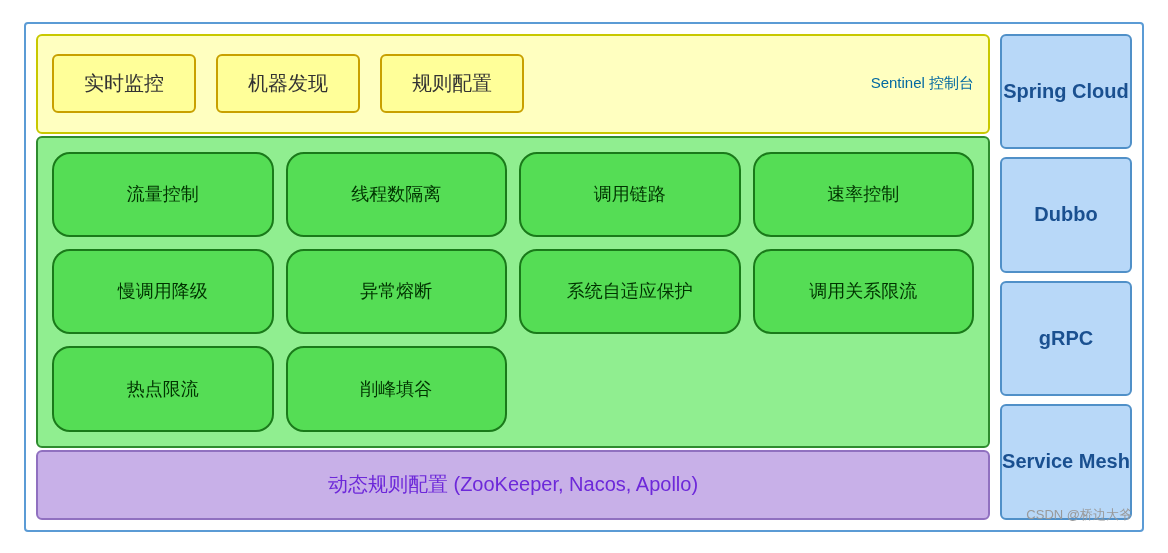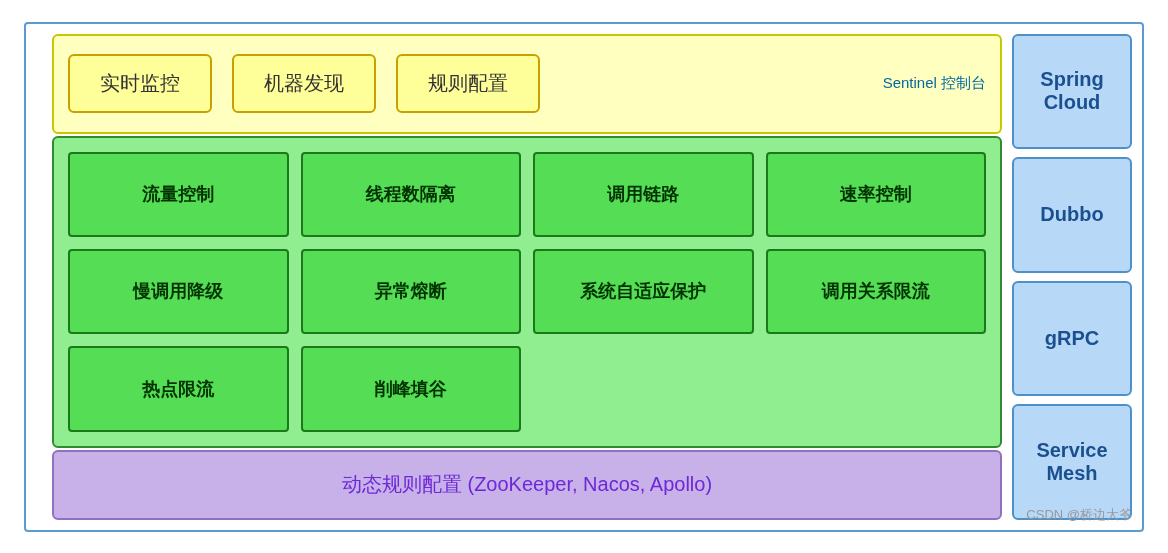--- a/index.html
+++ b/index.html
@@ -21,21 +21,20 @@
       padding: 10px;
       border: 2px solid #5b9bd5;
       border-radius: 4px;
       position: relative;
     }
     .main-content {
       flex: 1;
       display: flex;
       flex-direction: column;
       gap: 2px;
-      margin-left: 16px;
     }
     
     .sentinel-section {
       background: #ffffc0;
       border: 2px solid #c8c800;
       border-radius: 6px;
       padding: 16px 14px;
       display: flex;
       align-items: center;
       gap: 0;
@@ -69,27 +68,27 @@
       border-radius: 6px;
       padding: 14px;
       display: grid;
       grid-template-columns: repeat(4, 1fr);
       gap: 12px;
       flex: 1;
     }
     .grid-cell {
       background: #55dd55;
       border: 2px solid #1a7a1a;
-      border-radius: 4px;
+      border-radius: 18px;
       display: flex;
       align-items: center;
       justify-content: center;
       font-size: 18px;
       color: #003300;
-      font-weight: 700;
+      font-weight: 400;
       padding: 0 8px;
       text-align: center;
     }
     
     .bottom-section {
       background: #c8b0e8;
       border: 2px solid #9070c0;
       border-radius: 6px;
       display: flex;
       align-items: center;
@@ -97,21 +96,21 @@
       padding: 16px;
       min-height: 70px;
     }
     .bottom-label {
       font-size: 20px;
       color: #6d28d9;
       font-weight: 500;
     }
     
     .right-sidebar {
-      width: 120px;
+      width: 132px;
       display: flex;
       flex-direction: column;
       gap: 8px;
     }
     .sidebar-item {
       background: #b8d8f8;
       border: 2px solid #5090c8;
       border-radius: 6px;
       display: flex;
       align-items: center;

